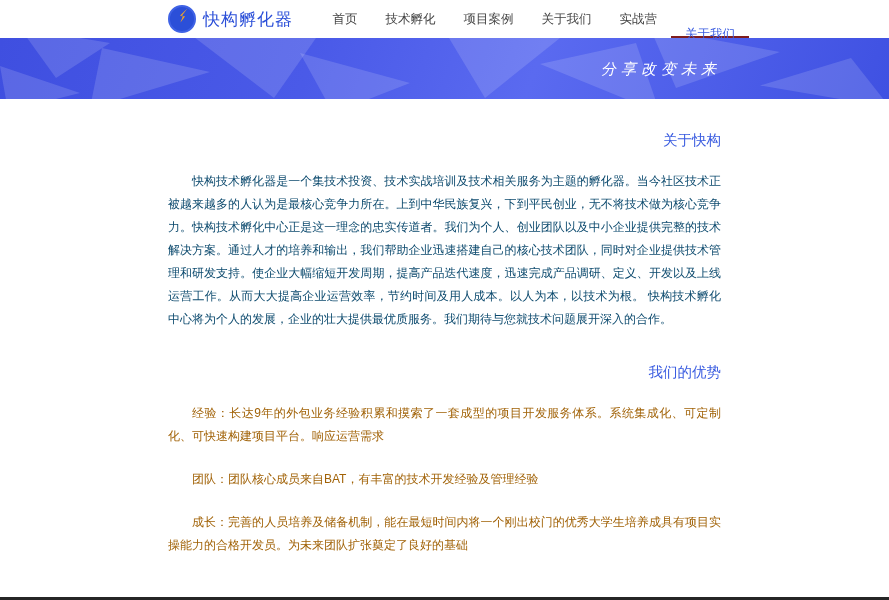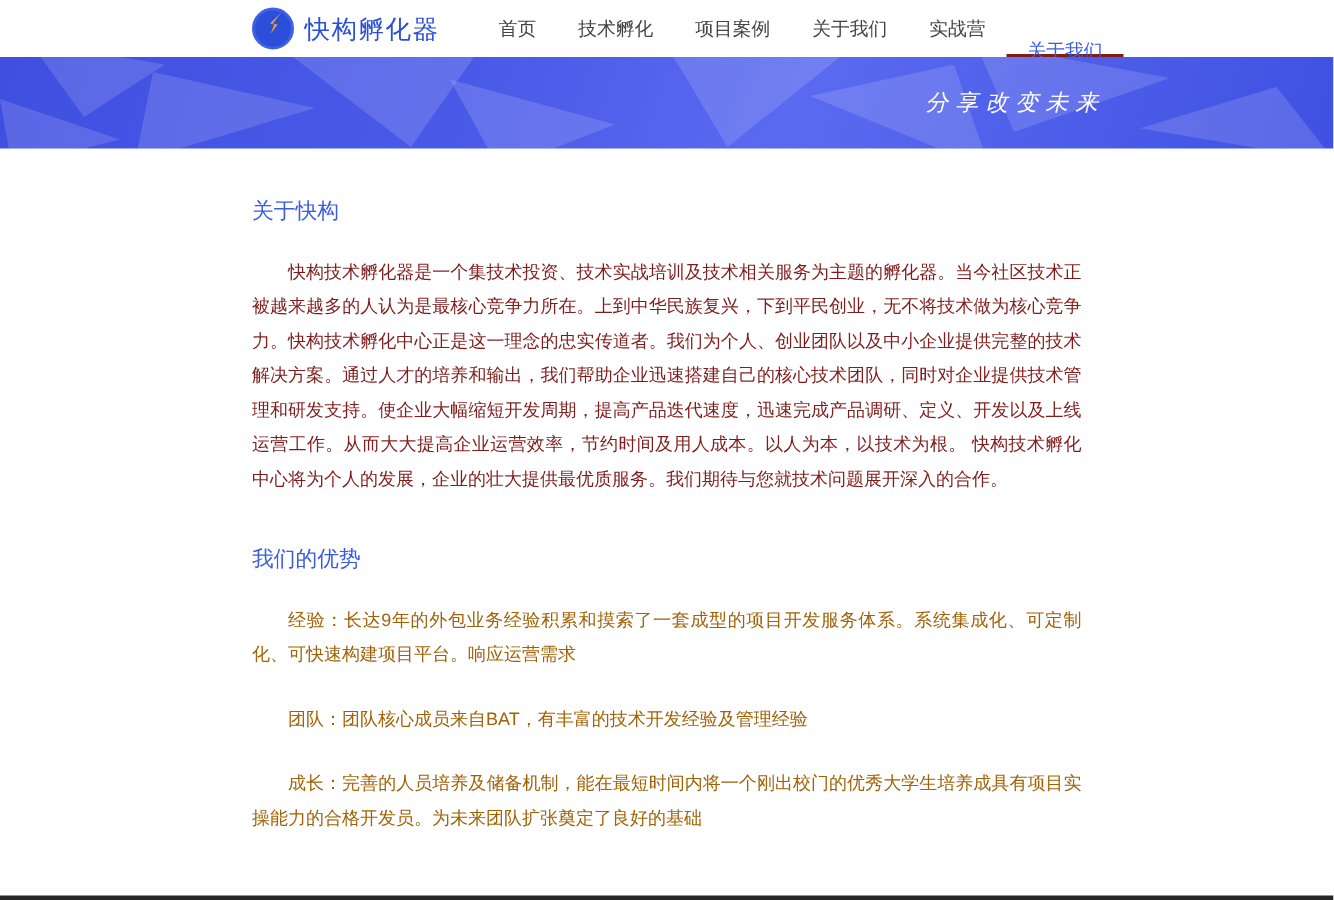--- a/index.html
+++ b/index.html
@@ -97,49 +97,49 @@
   .p2 { left: 90px;  top: 10px;  width: 120px; height: 60px; clip-path: polygon(10% 0, 100% 40%, 0 100%); opacity: 0.10; }
   .p3 { left: 190px; top: -20px; width: 140px; height: 80px; clip-path: polygon(0 20%, 100% 0, 60% 100%); opacity: 0.08; }
   .p4 { left: 300px; top: 15px;  width: 110px; height: 60px; clip-path: polygon(0 0, 100% 50%, 30% 100%); opacity: 0.12; }
   .p5 { left: 410px; top: -15px; width: 150px; height: 75px; clip-path: polygon(20% 0, 100% 20%, 50% 100%); opacity: 0.07; }
   .p6 { left: 540px; top: 5px;   width: 120px; height: 70px; clip-path: polygon(0 30%, 80% 0, 100% 100%); opacity: 0.10; }
   .p7 { left: 650px; top: -10px; width: 130px; height: 60px; clip-path: polygon(0 0, 100% 40%, 20% 100%); opacity: 0.08; }
   .p8 { left: 760px; top: 20px;  width: 130px; height: 55px; clip-path: polygon(0 50%, 70% 0, 100% 90%); opacity: 0.11; }
   .p9 { left: 0px;   top: 28px;  width: 80px;  height: 45px; clip-path: polygon(0 0, 100% 60%, 10% 100%); opacity: 0.09; }
   .banner-slogan {
     position: absolute;
-    right: 152px;
+    right: 168px;
     top: 50%;
     transform: translateY(-50%);
     color: #ffffff;
     font-size: 15px;
     letter-spacing: 5px;
     font-style: italic;
     font-family: "Liberation Serif", serif;
     white-space: nowrap;
   }
 
   
   .main {
     padding: 0 168px;
     background: #fff;
     padding-bottom: 20px;
   }
   .section-title {
-    text-align: left;
+    text-align: right;
     color: #3a5ce0;
     font-size: 14.5px;
     margin-top: 32px;
     margin-bottom: 20px;
     font-weight: normal;
   }
   .para {
     font-size: 12px;
     line-height: 23px;
-    color: #7f1d1d;
+    color: #0c4a6e;
     text-indent: 2em;
     margin: 0 0 12px 0;
     text-align: justify;
   }
   .adv-item {
     font-size: 12px;
     line-height: 23px;
     color: #a16207;
     margin: 0 0 20px 0;
     text-indent: 2em;

